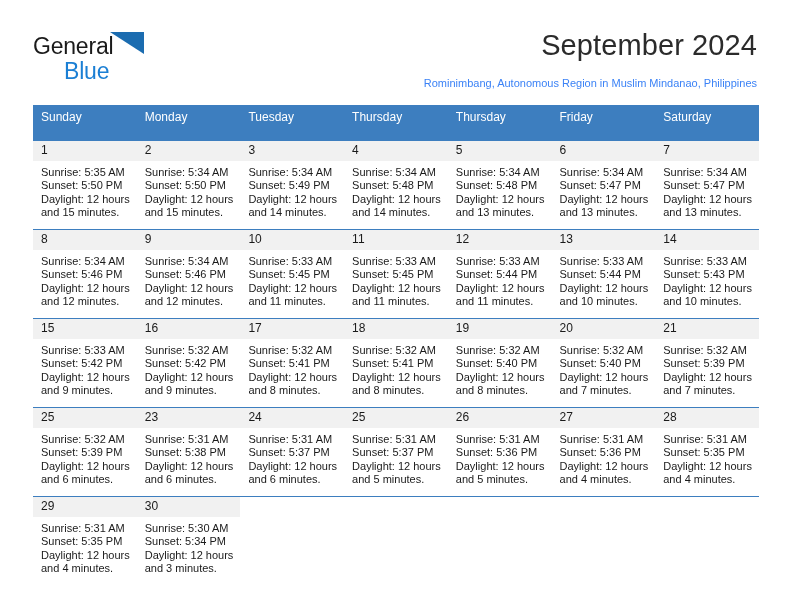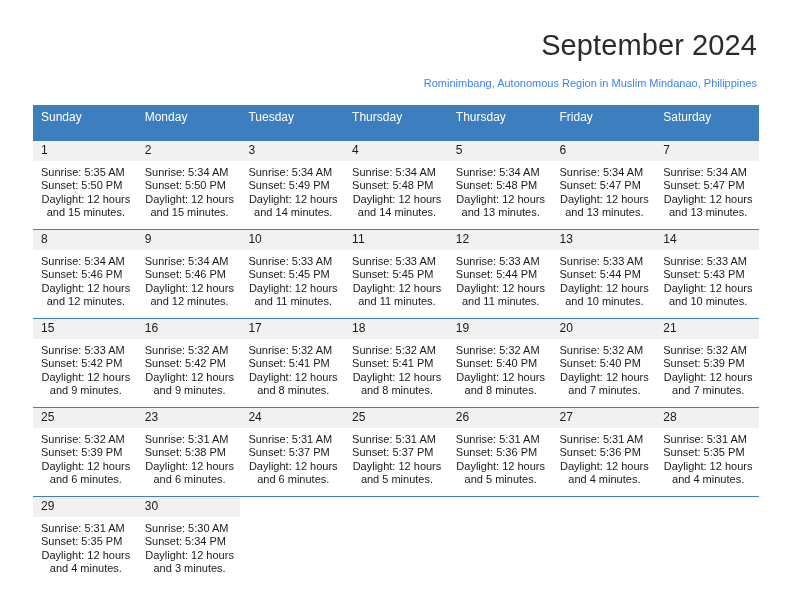--- a/index.html
+++ b/index.html
@@ -123,31 +123,36 @@
     padding: 5px 6px 0 8px;
     font-size: 11px;
     line-height: 13.4px;
     color: #1a1a1a;
   }
   .details div {
     white-space: nowrap;
   }
   .details .daylight {
     white-space: normal;
-    text-align: center;
   }
   td.blank .details { visibility: hidden; }
 </style>
 </head>
 <body>
 
 <div class="page">
 
   <div class="top-bar">
 
+    <div class="brand">
+      <span class="brand-row1">General</span><span class="brand-tri"><svg width="36" height="26" viewBox="0 0 36 26" aria-hidden="true">
+            <polygon points="0,2 34,2 34,24" fill="#1b6cb0"></polygon>
+          </svg></span>
+      <span class="brand-row2">Blue</span>
+    </div>
 
     <div class="title">September 2024</div>
     <div class="subtitle">Rominimbang, Autonomous Region in Muslim Mindanao, Philippines</div>
   </div>
 
   <table class="calendar">
     <thead>
       <tr id="header-row">
           <th>Sunday</th>
           <th>Monday</th>

